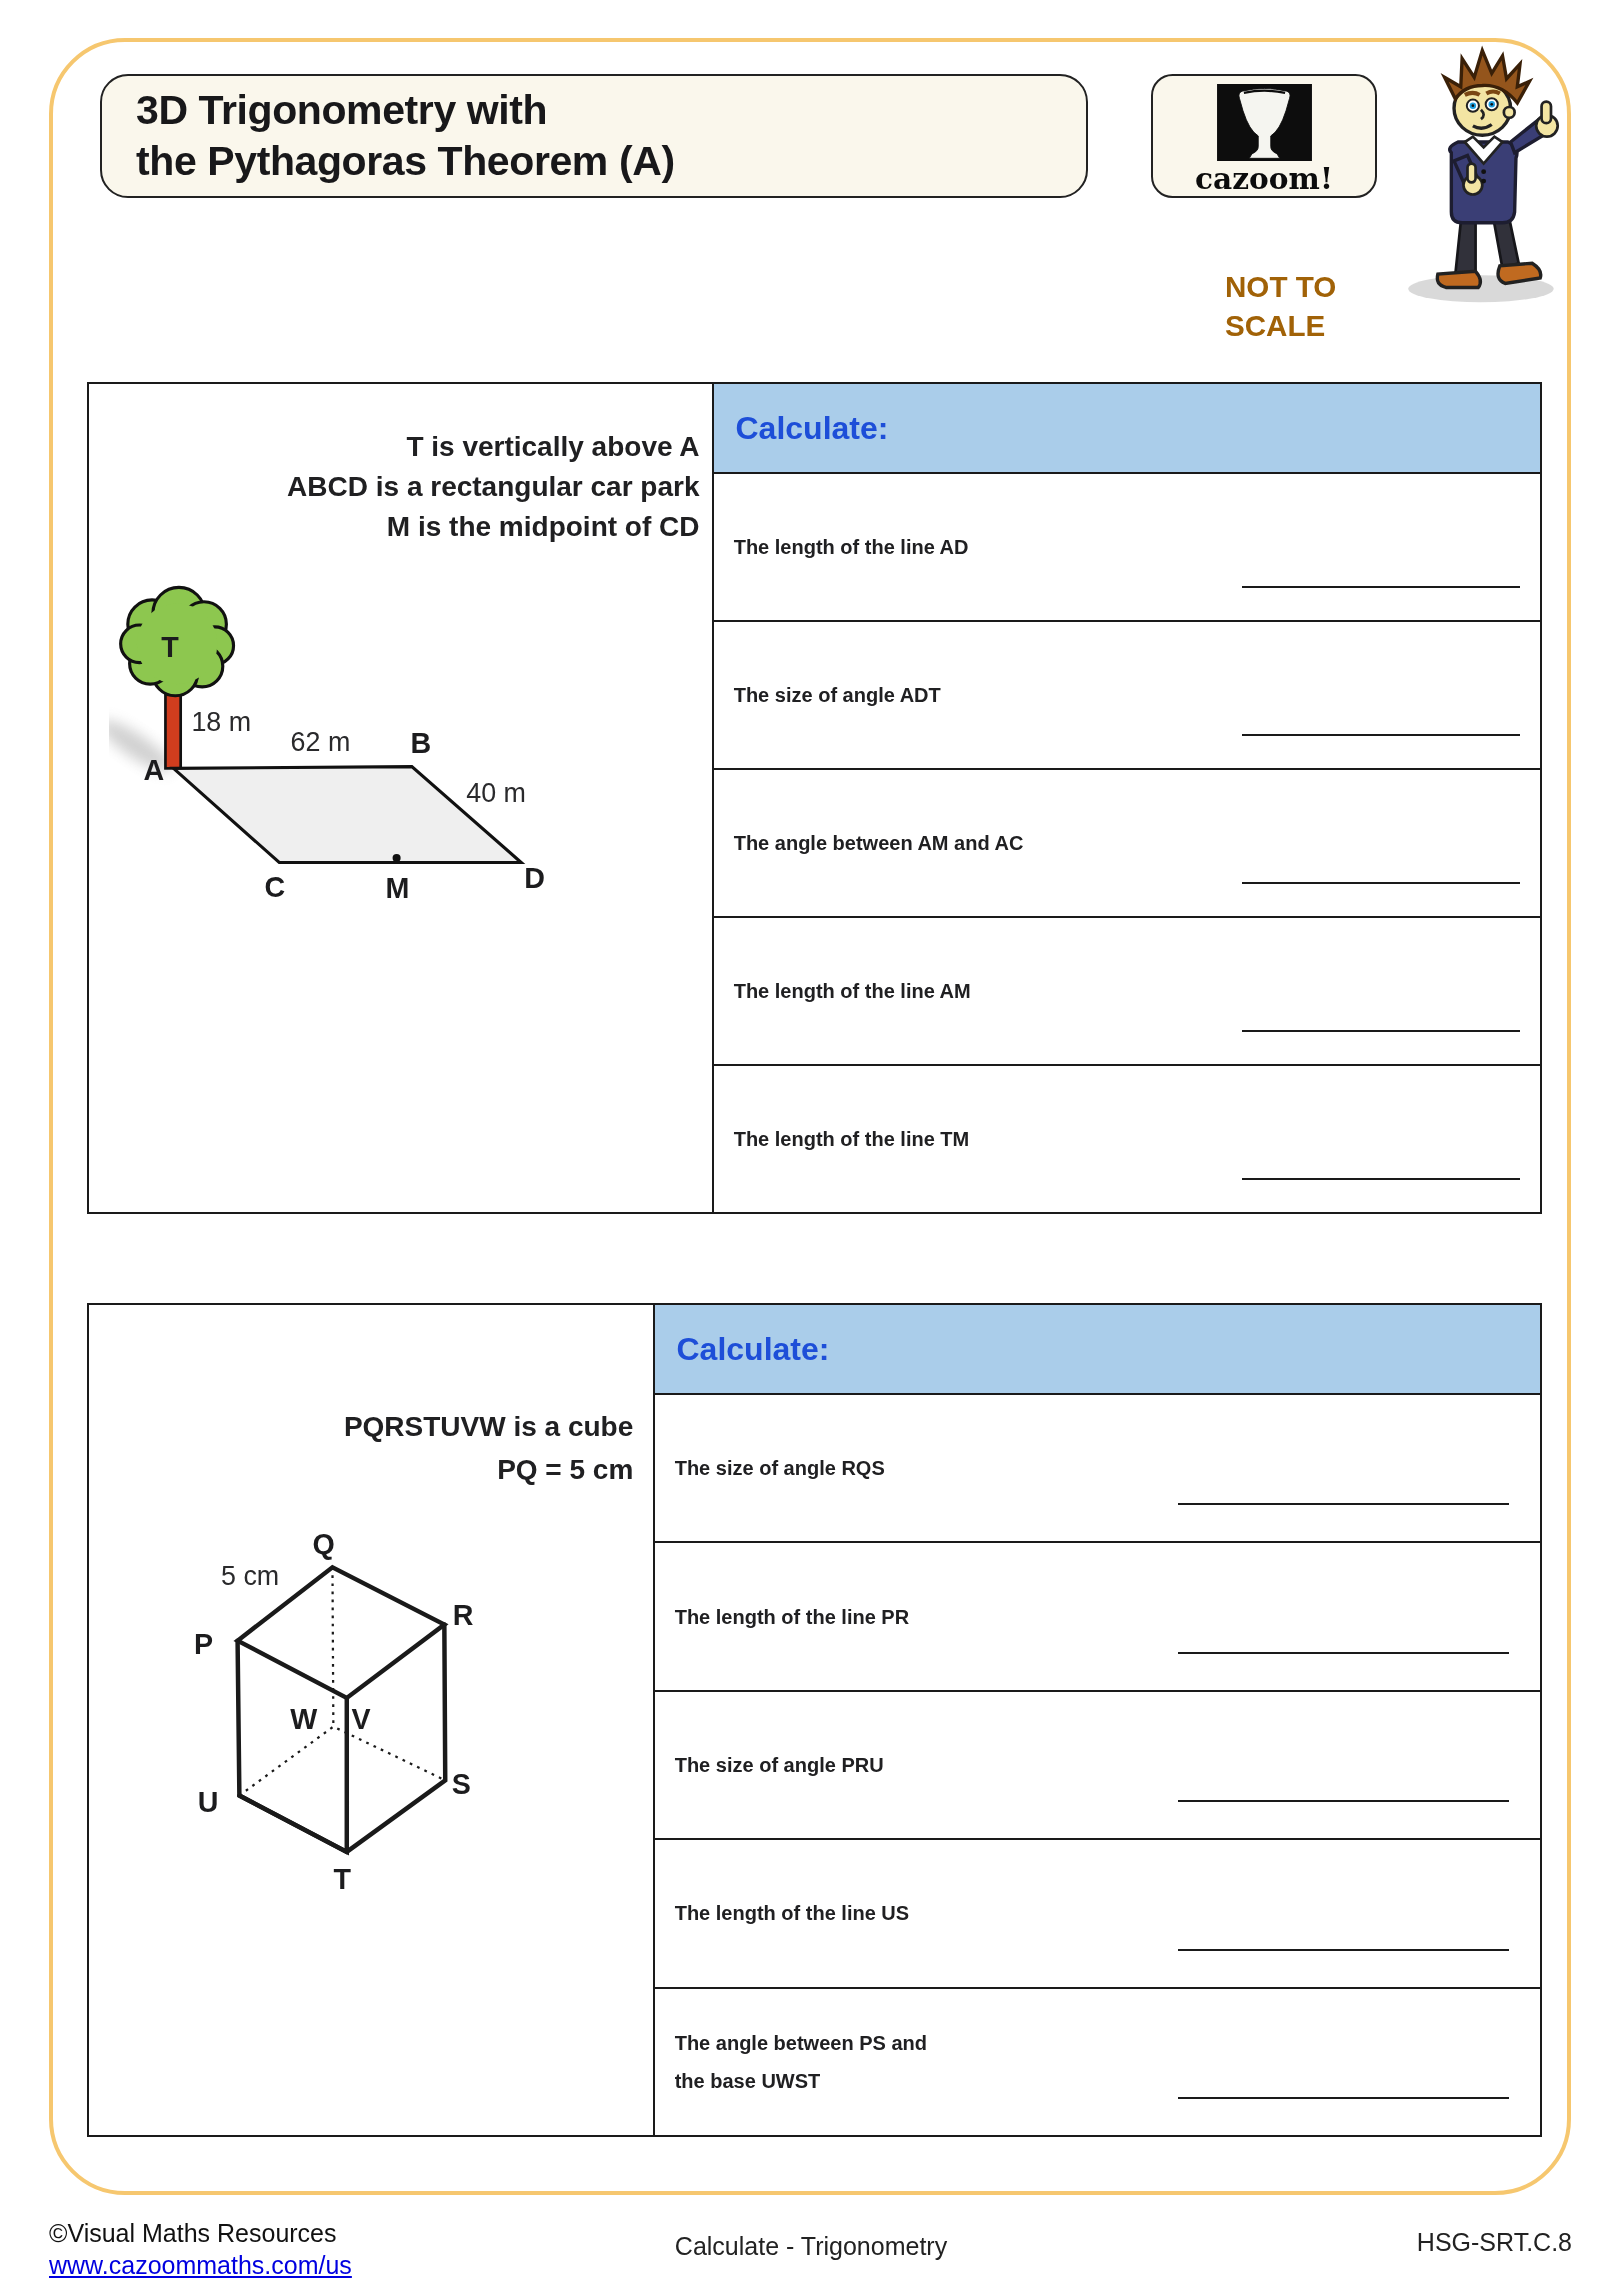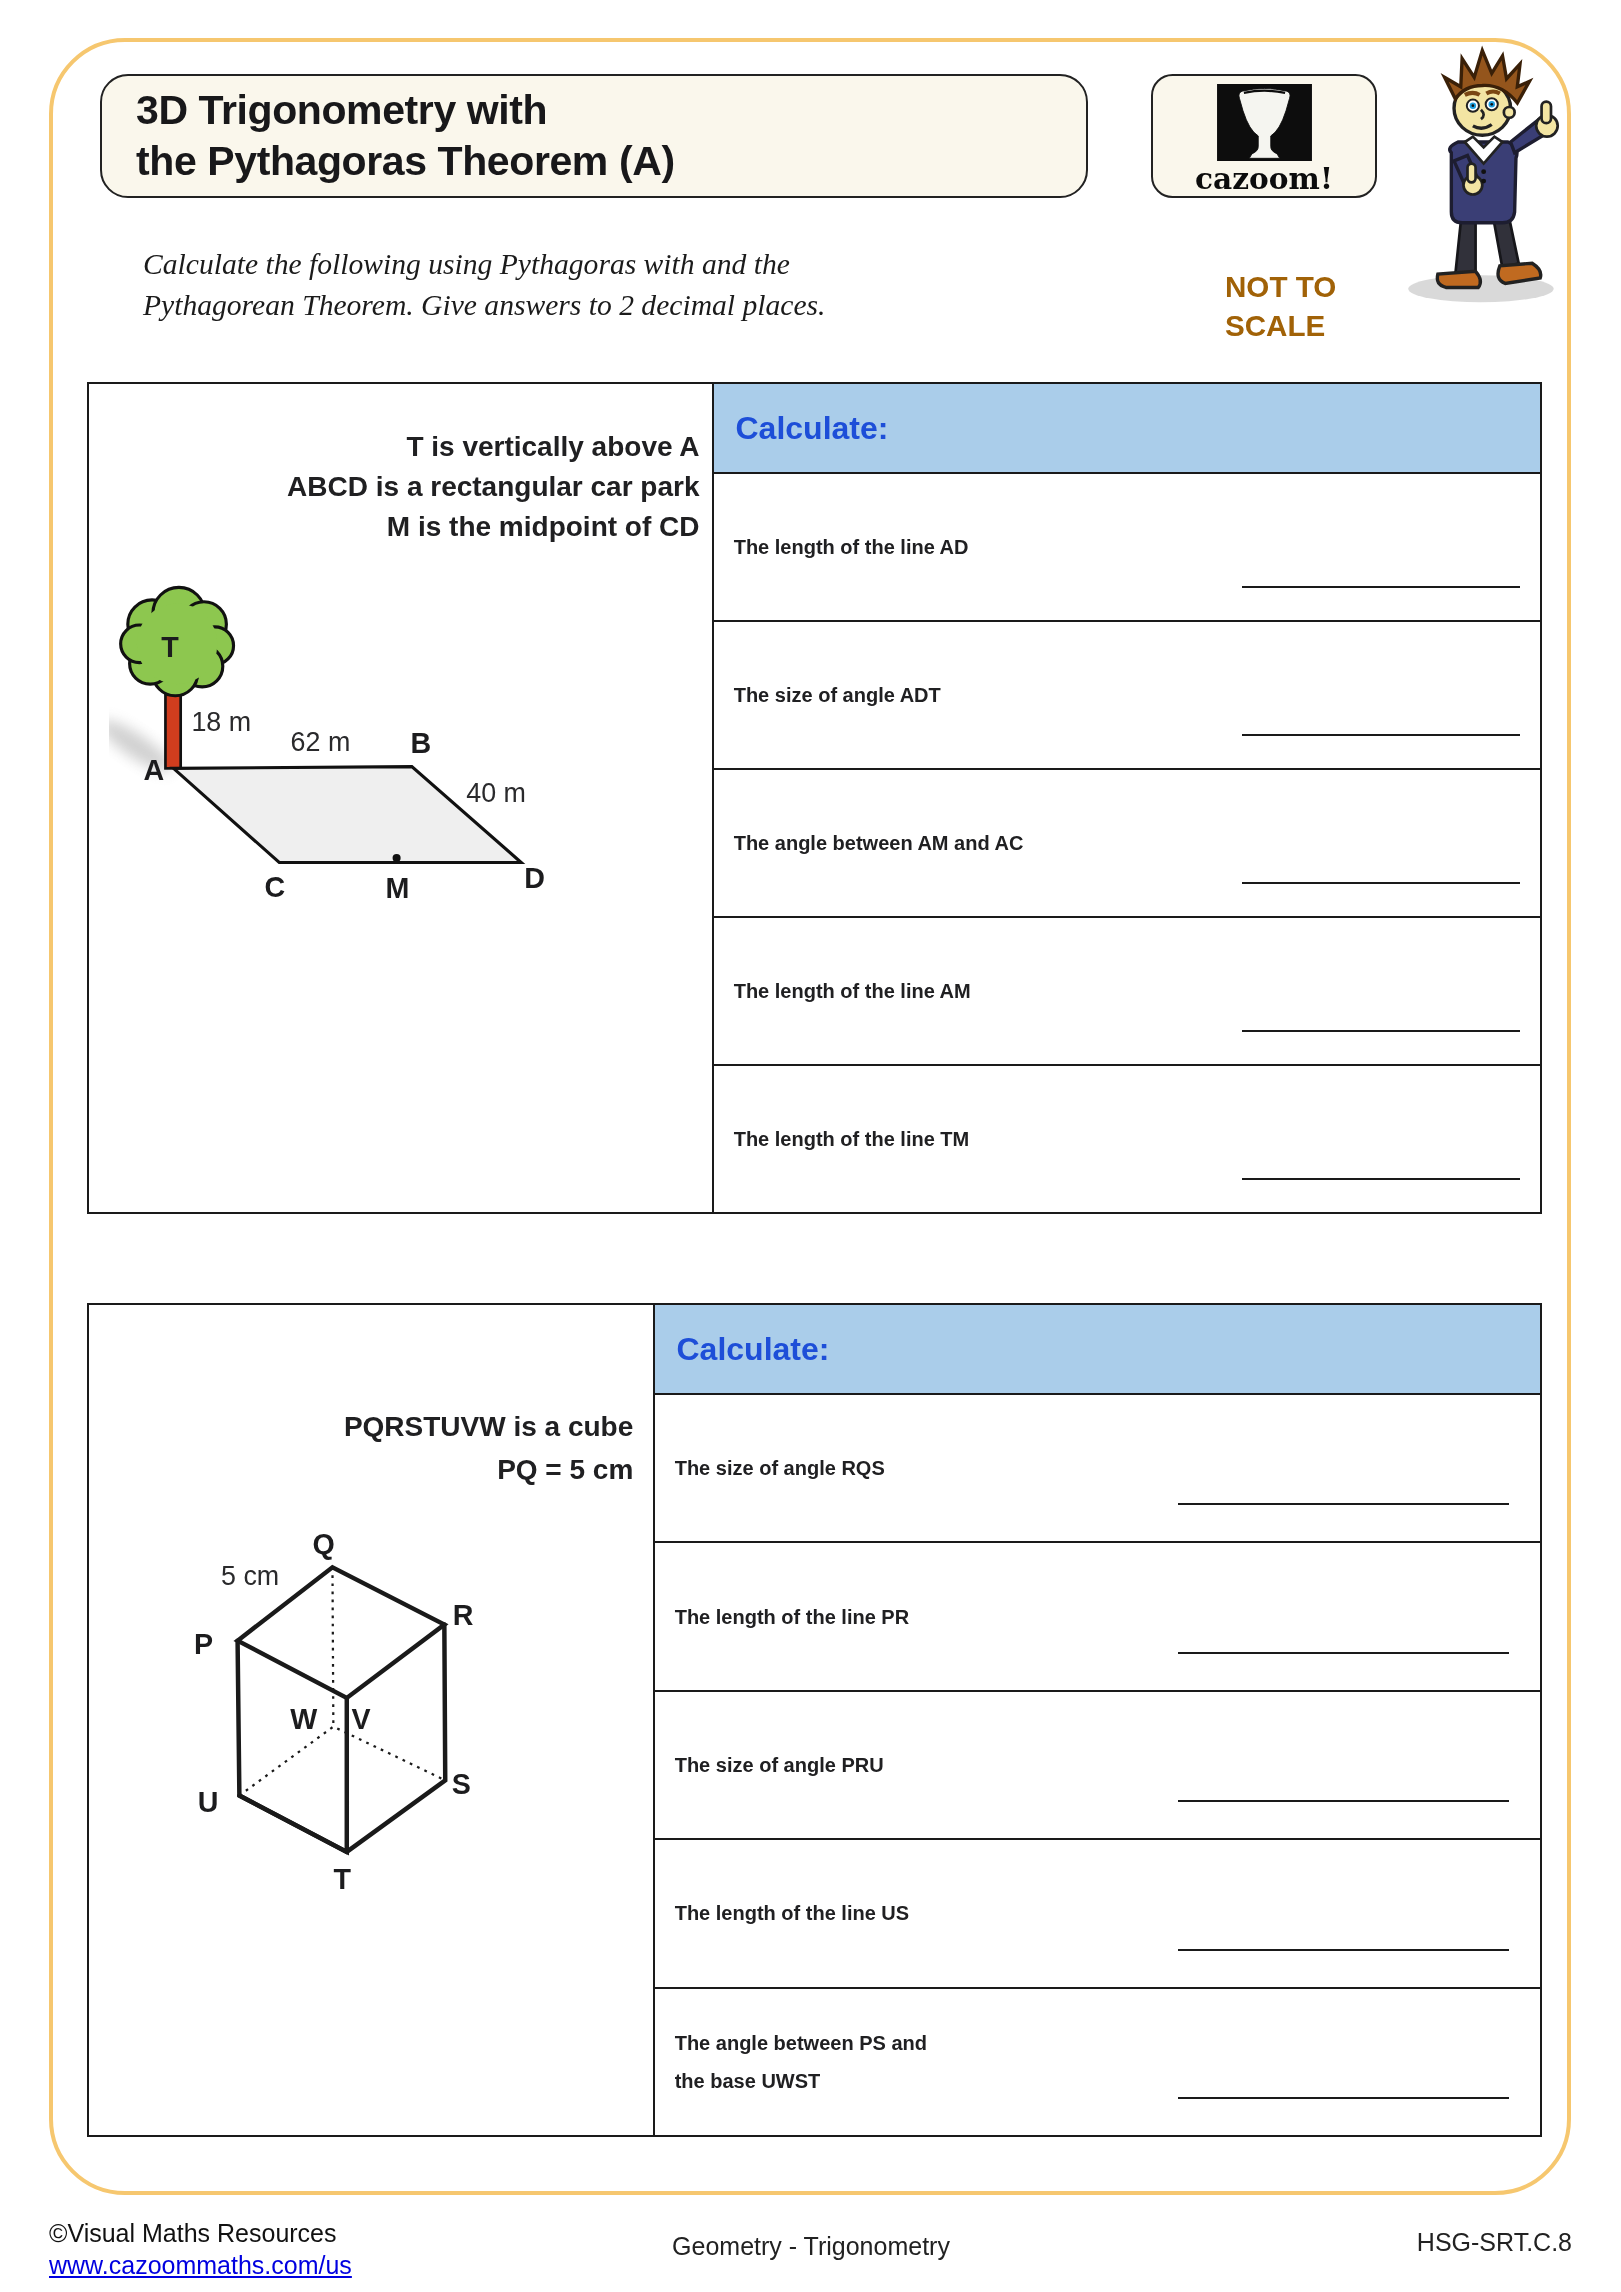--- a/index.html
+++ b/index.html
@@ -89,24 +89,20 @@
     <circle cx="80" cy="44" r="4.5" fill="#fff" stroke="#222" stroke-width="1.5"></circle>
     <circle cx="80" cy="44" r="2.4" fill="#1d9fe0"></circle>
       <circle cx="80" cy="44" r="1" fill="#111"></circle>
     <path d="M60,37 Q66,34 71,37" fill="none" stroke="#7a4713" stroke-width="3"></path>
     <path d="M76,36 Q81,33 86,36" fill="none" stroke="#7a4713" stroke-width="3"></path>
     <path d="M72,48 Q76,52 72,55" fill="none" stroke="#222" stroke-width="2"></path>
     <path d="M66,60 Q73,64 80,59" fill="none" stroke="#222" stroke-width="2.5"></path>
     <path d="M53,40 L45,24 L57,31 L58,10 L67,24 L73,4 L80,21 L88,8 L91,25 L101,14 L99,31 L108,27 L99,43 Q88,29 73,30 Q60,30 53,40 Z" fill="#94551c" stroke="#3a2008" stroke-width="2.5"></path>
   </svg>
 
-  <div class="instruction">
-    <div>Calculate the following using Pythagoras with and the</div>
-    <div>Pythagorean Theorem. Give answers to 2 decimal places.</div>
-  </div>
   <div class="nts">
     <div>NOT TO</div>
     <div>SCALE</div>
   </div>
 
   <div class="pbox p1" style="top:382px;height:832px;">
     <div class="left" style="width:605px;margin-left:20px;">
       <div class="notes" style="top:43px;right:12.5px;font-size:28px;line-height:40px;">
         <div>T is vertically above A</div>
         <div>ABCD is a rectangular car park</div>
@@ -224,16 +220,16 @@
         <div class="q">the base UWST</div>
         <div class="ansline"></div>
       </div>
     </div>
   </div>
 
   <div class="foot-copy">
     <div>©Visual Maths Resources</div>
     <a href="#">www.cazoommaths.com/us</a>
   </div>
-  <div class="foot-center">Geometry - Trigonometry</div>
+  <div class="foot-center">Calculate - Trigonometry</div>
   <div class="foot-code">HSG-SRT.C.8</div>
 </div>
 
 
 </body></html>

